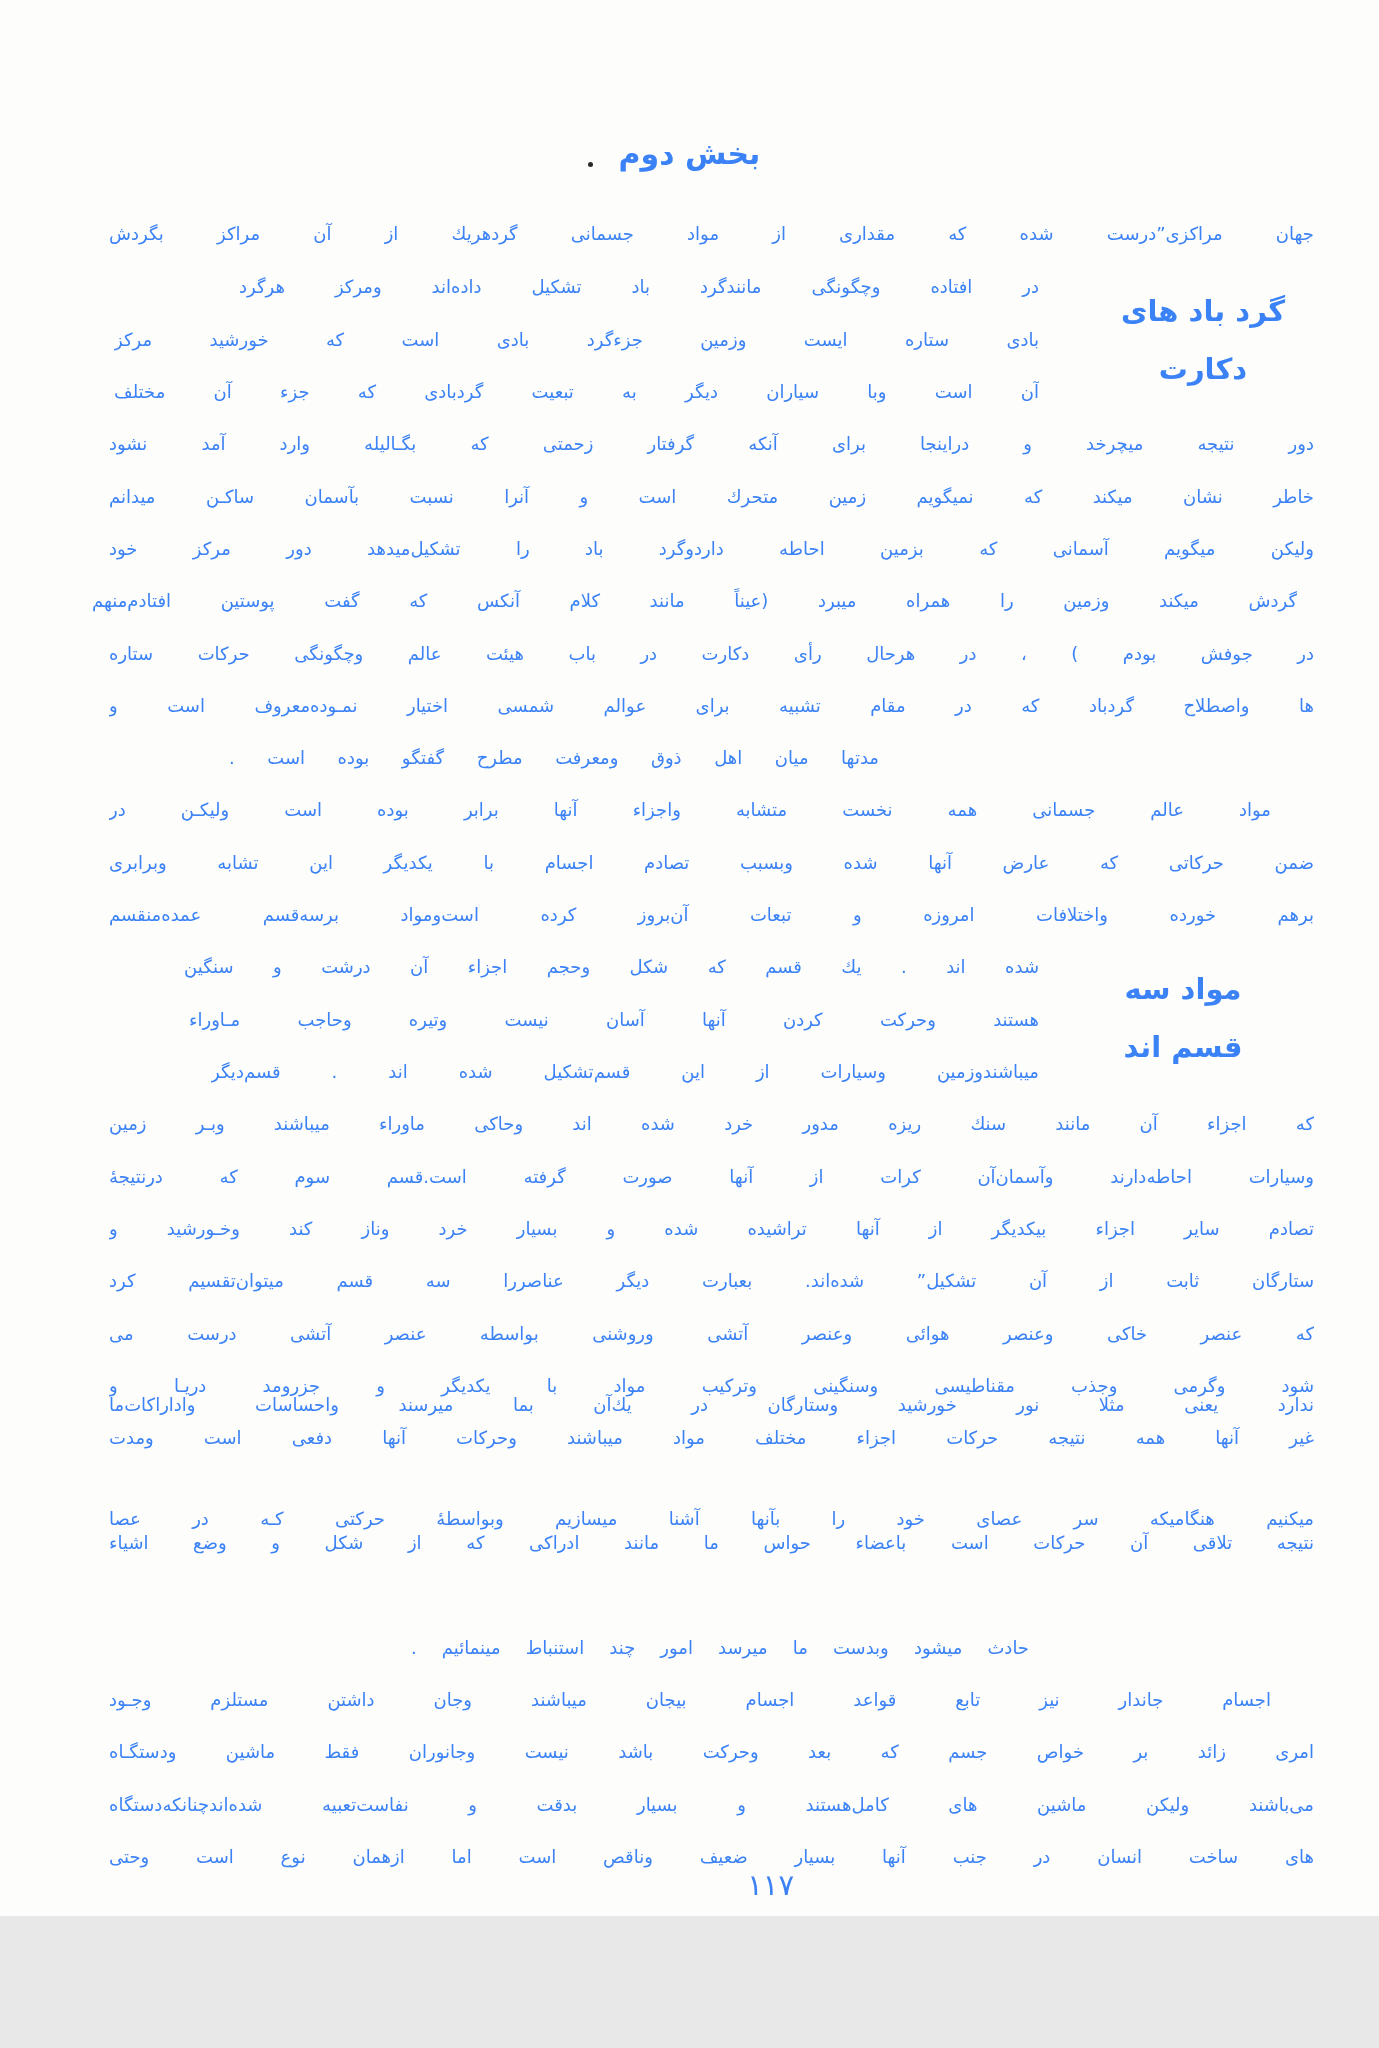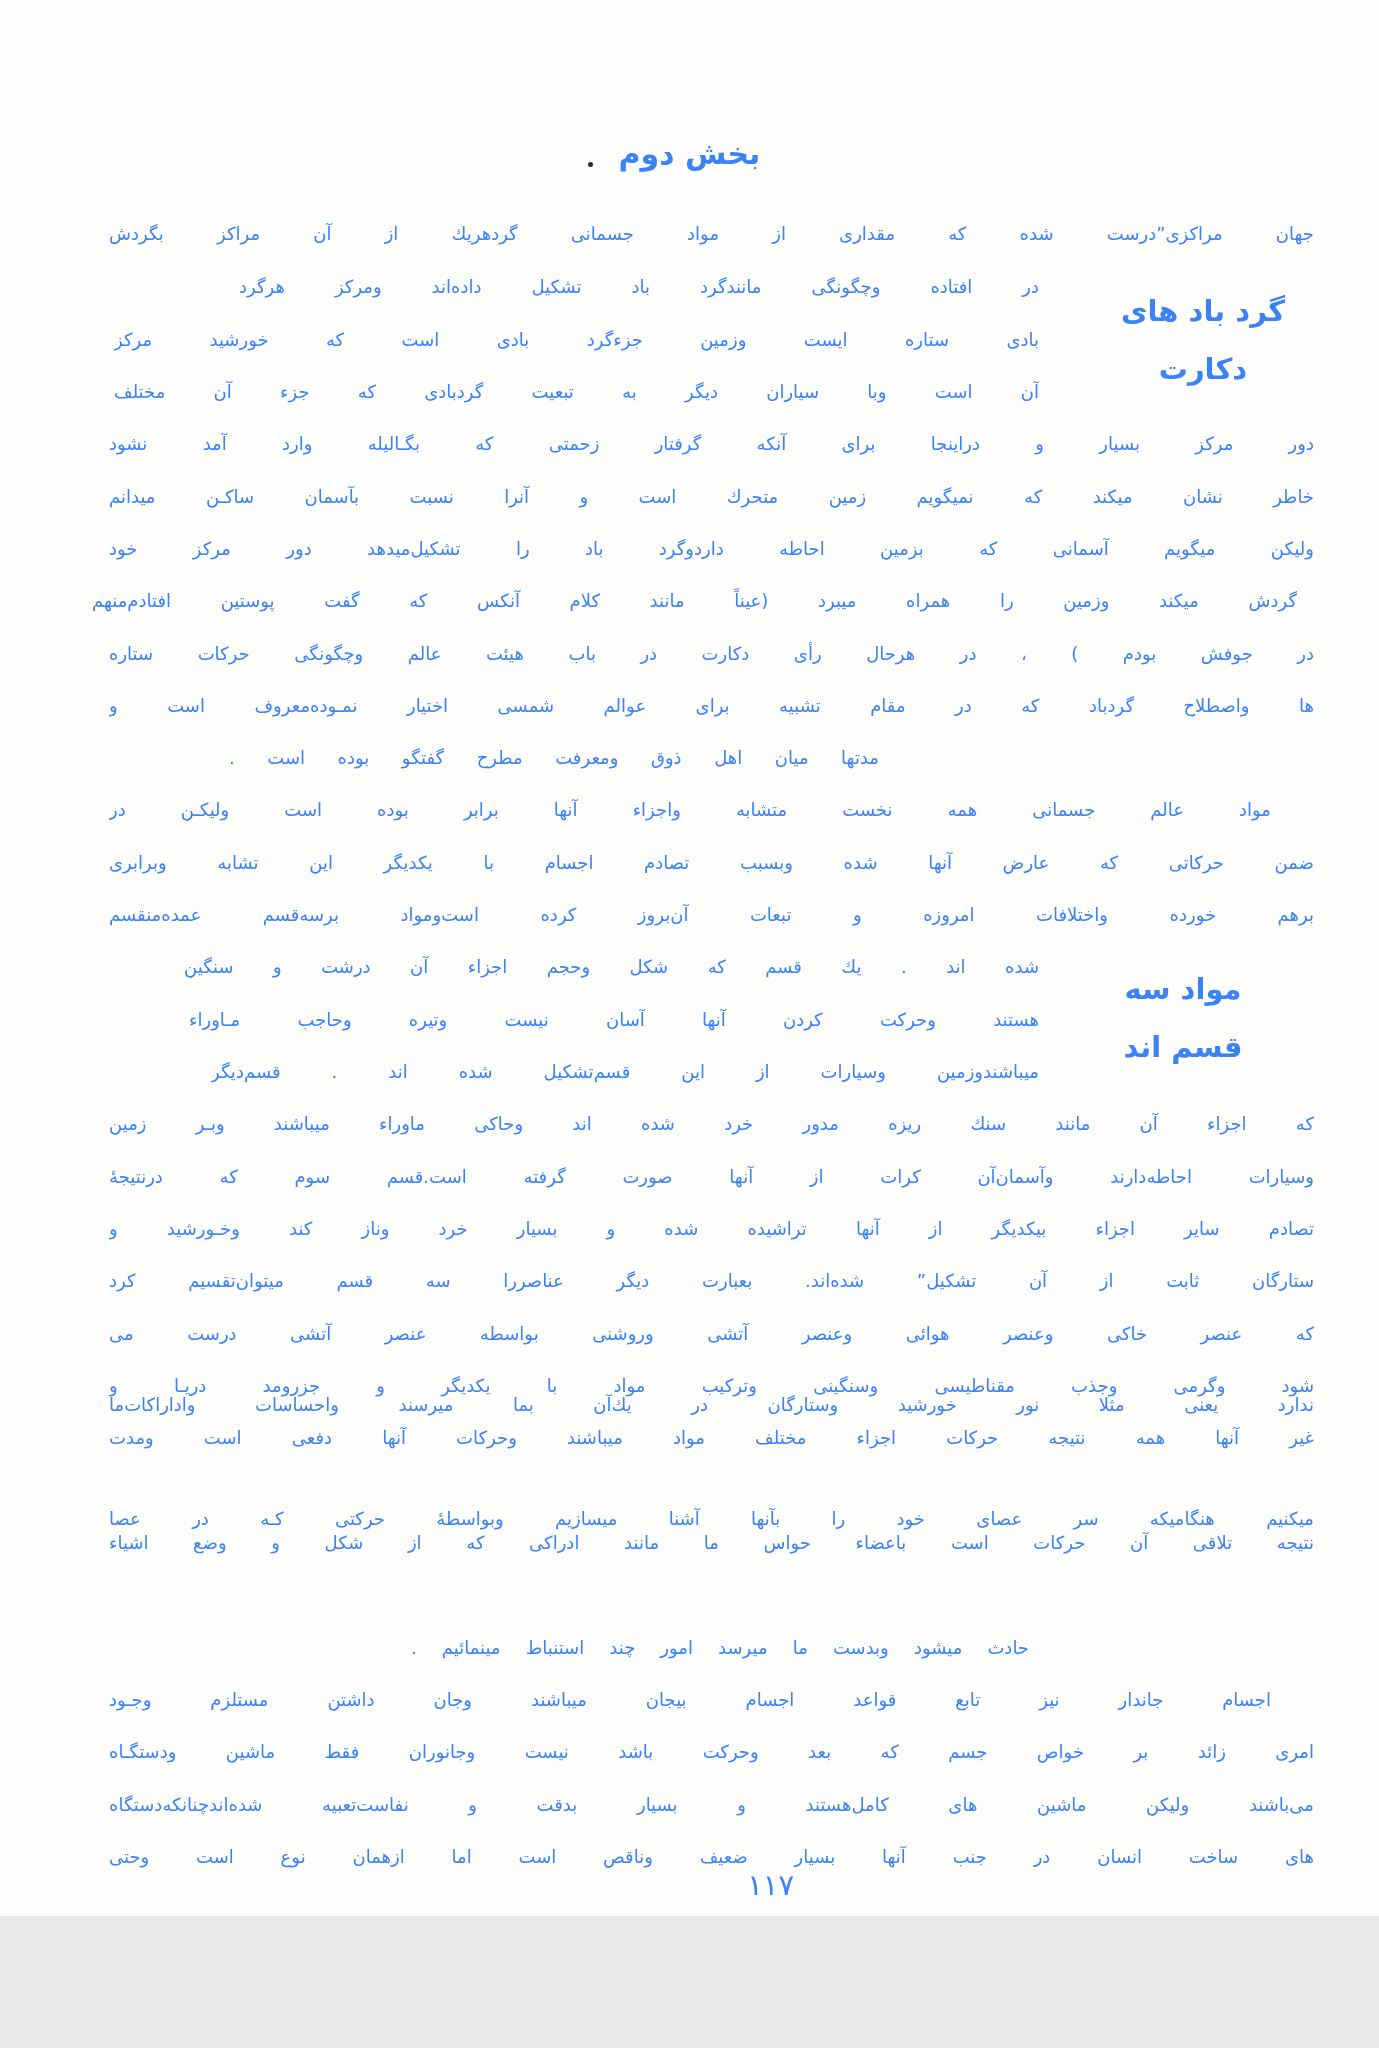--- a/index.html
+++ b/index.html
@@ -77,21 +77,21 @@
 
   <div class="margin-note" style="top:960px; right:126px; width:140px;">
     <span class="mn-line">مواد سه</span>
     <span class="mn-line">قسم اند</span>
   </div>
 
   <div class="line" style="top:210px;  right:65px;  width:1205px;">جهان مراكزی”درست شده كه مقداری از مواد جسمانی گردهریك از آن مراكز بگردش</div>
   <div class="line" style="top:263px;  right:340px; width:800px;">در افتاده وچگونگی مانندگرد باد تشكیل داده‌اند ومركز هرگرد</div>
   <div class="line" style="top:316px;  right:340px; width:925px;">بادی ستاره ایست وزمین جزءگرد بادی است كه خورشید مركز</div>
   <div class="line" style="top:368px;  right:340px; width:925px;">آن است وبا سیاران دیگر به تبعیت گردبادی كه جزء آن مختلف</div>
-  <div class="line" style="top:420px;  right:65px;  width:1205px;">دور مركز بسیار و دراینجا برای آنكه گرفتار زحمتی كه بگـالیله وارد آمد نشود</div>
+  <div class="line" style="top:420px;  right:65px;  width:1205px;">دور نتیجه میچرخد و دراینجا برای آنكه گرفتار زحمتی كه بگـالیله وارد آمد نشود</div>
   <div class="line" style="top:473px;  right:65px;  width:1205px;">خاطر نشان میكند كه نمیگویم زمین متحرك است و آنرا نسبت بآسمان ساكـن میدانم</div>
   <div class="line" style="top:525px;  right:65px;  width:1205px;">ولیكن میگویم آسمانی كه بزمین احاطه داردوگرد باد را تشكیل‌میدهد دور مركز خود</div>
   <div class="line" style="top:577px;  right:82px;  width:1205px;">گردش میكند وزمین را همراه میبرد (عیناً مانند كلام آنكس كه گفت پوستین افتادم‌منهم</div>
   <div class="line" style="top:630px;  right:65px;  width:1205px;">در جوفش بودم ) ، در هرحال رأی دكارت در باب هیئت عالم وچگونگی حركات ستاره</div>
   <div class="line" style="top:682px;  right:65px;  width:1205px;">ها واصطلاح گردباد كه در مقام تشبیه برای عوالم شمسی اختیار نمـوده‌معروف است و</div>
   <div class="line" style="top:734px;  right:500px; width:650px;">مدتها میان اهل ذوق ومعرفت مطرح گفتگو بوده است .</div>
   <div class="line" style="top:786px;  right:108px; width:1162px;">مواد عالم جسمانی همه نخست متشابه واجزاء آنها برابر بوده است ولیكـن در</div>
   <div class="line" style="top:839px;  right:65px;  width:1205px;">ضمن حركاتی كه عارض آنها شده وبسبب تصادم اجسام با یكدیگر این تشابه وبرابری</div>
   <div class="line" style="top:891px;  right:65px;  width:1205px;">برهم خورده واختلافات امروزه و تبعات آن‌بروز كرده است‌ومواد برسه‌قسم عمده‌منقسم</div>
   <div class="line" style="top:943px;  right:340px; width:855px;">شده اند . یك قسم كه شكل وحجم اجزاء آن درشت و سنگین</div>

